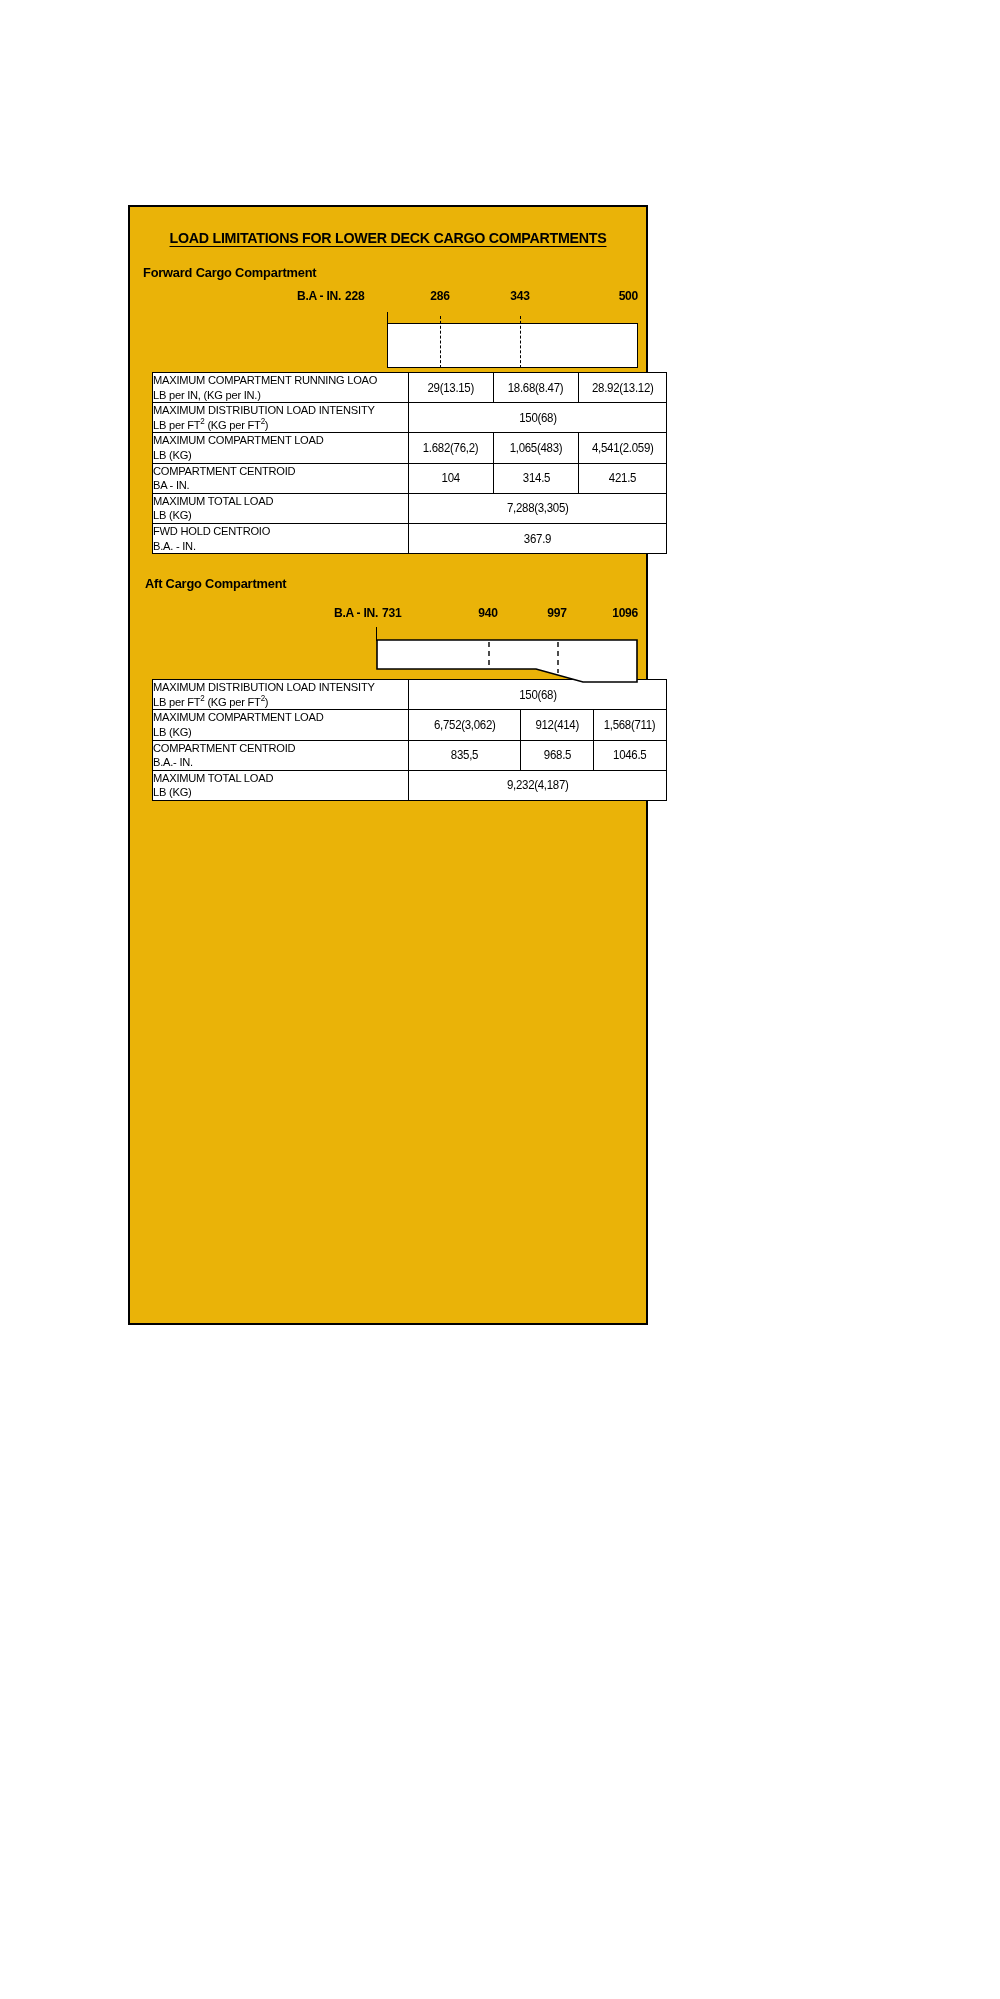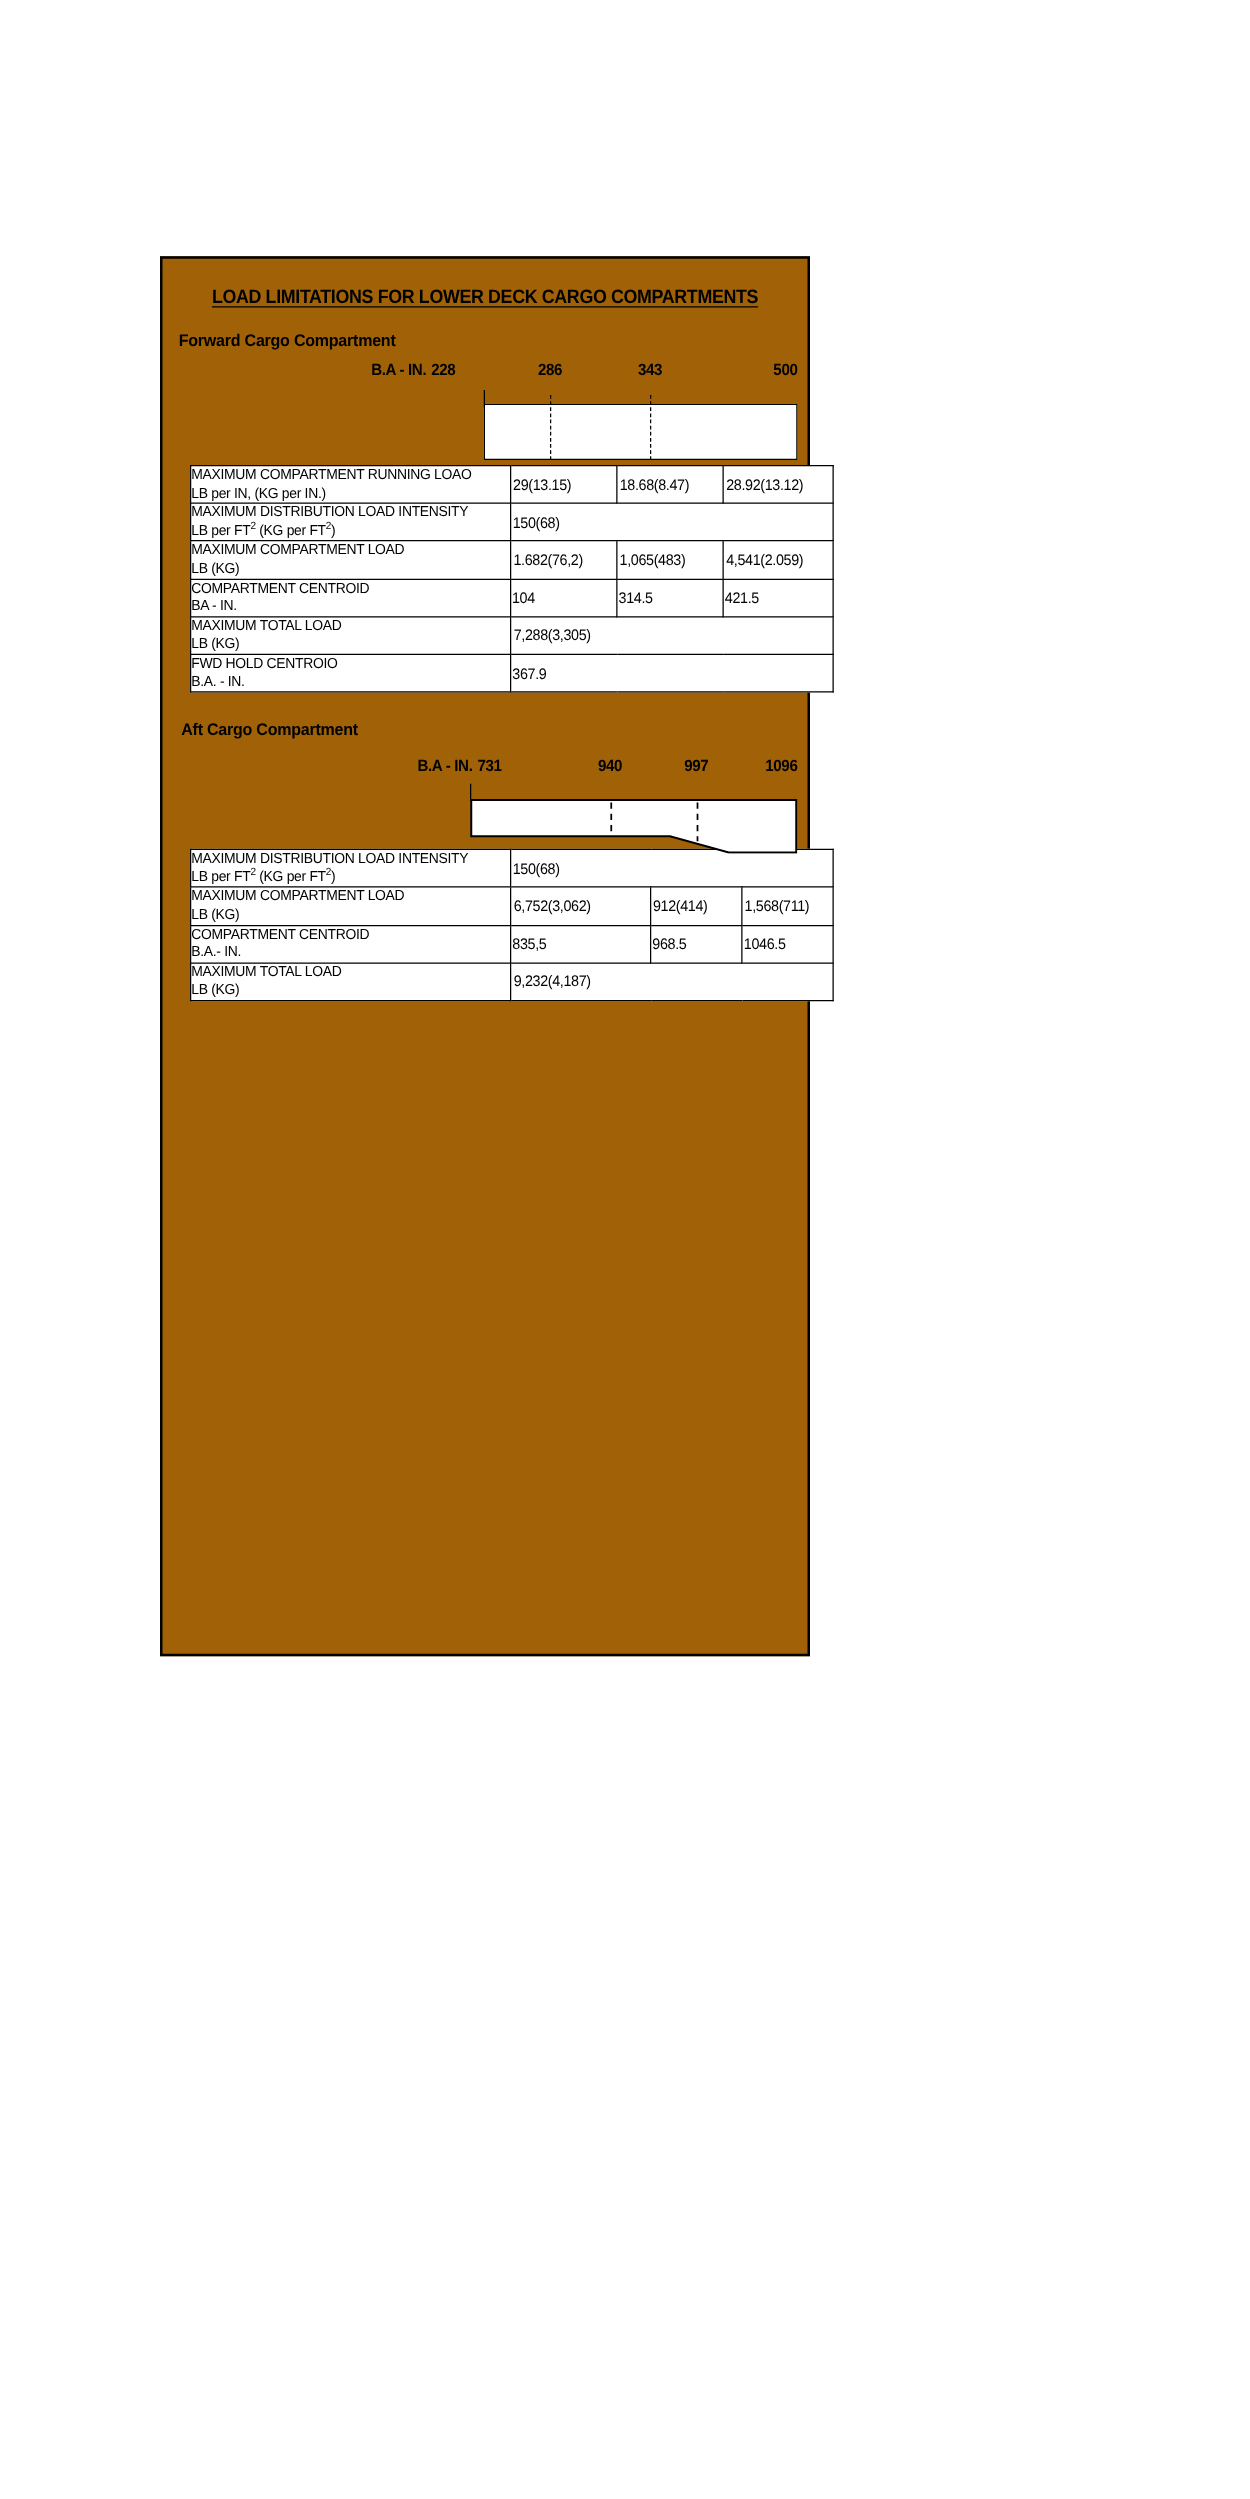--- a/index.html
+++ b/index.html
@@ -17,21 +17,21 @@
   }
 
   
   #page-frame {
     position: absolute;
     left: 128px;
     top: 205px;
     width: 520px;
     height: 1120px;
     border: 2px solid #000;
-    background: #a16207;
+    background: #eab308;
     box-sizing: border-box;
   }
 
   .inner {
     position: absolute;
     left: 3px;
     top: 3px;
     right: 3px;
     bottom: 3px;
     box-sizing: border-box;
@@ -135,21 +135,21 @@
     vertical-align: middle;
   }
   td.label-cell .l1,
   td.label-cell .l2 {
     display: block;
     white-space: nowrap;
     transform: scaleX(0.96);
     transform-origin: left center;
   }
   td.value-cell {
-    text-align: left;
+    text-align: center;
     font-size: 12.2px;
     letter-spacing: -0.3px;
     padding: 4px 1px;
     white-space: nowrap;
   }
   td.value-cell span {
     display: inline-block;
     transform: scaleX(0.94);
   }
   sup {

